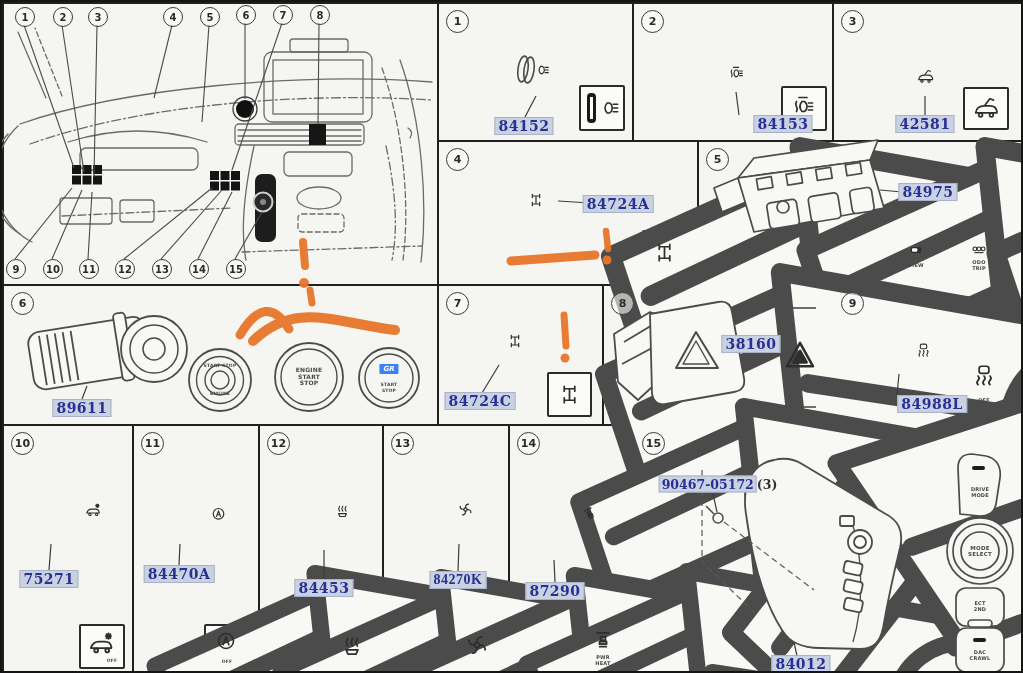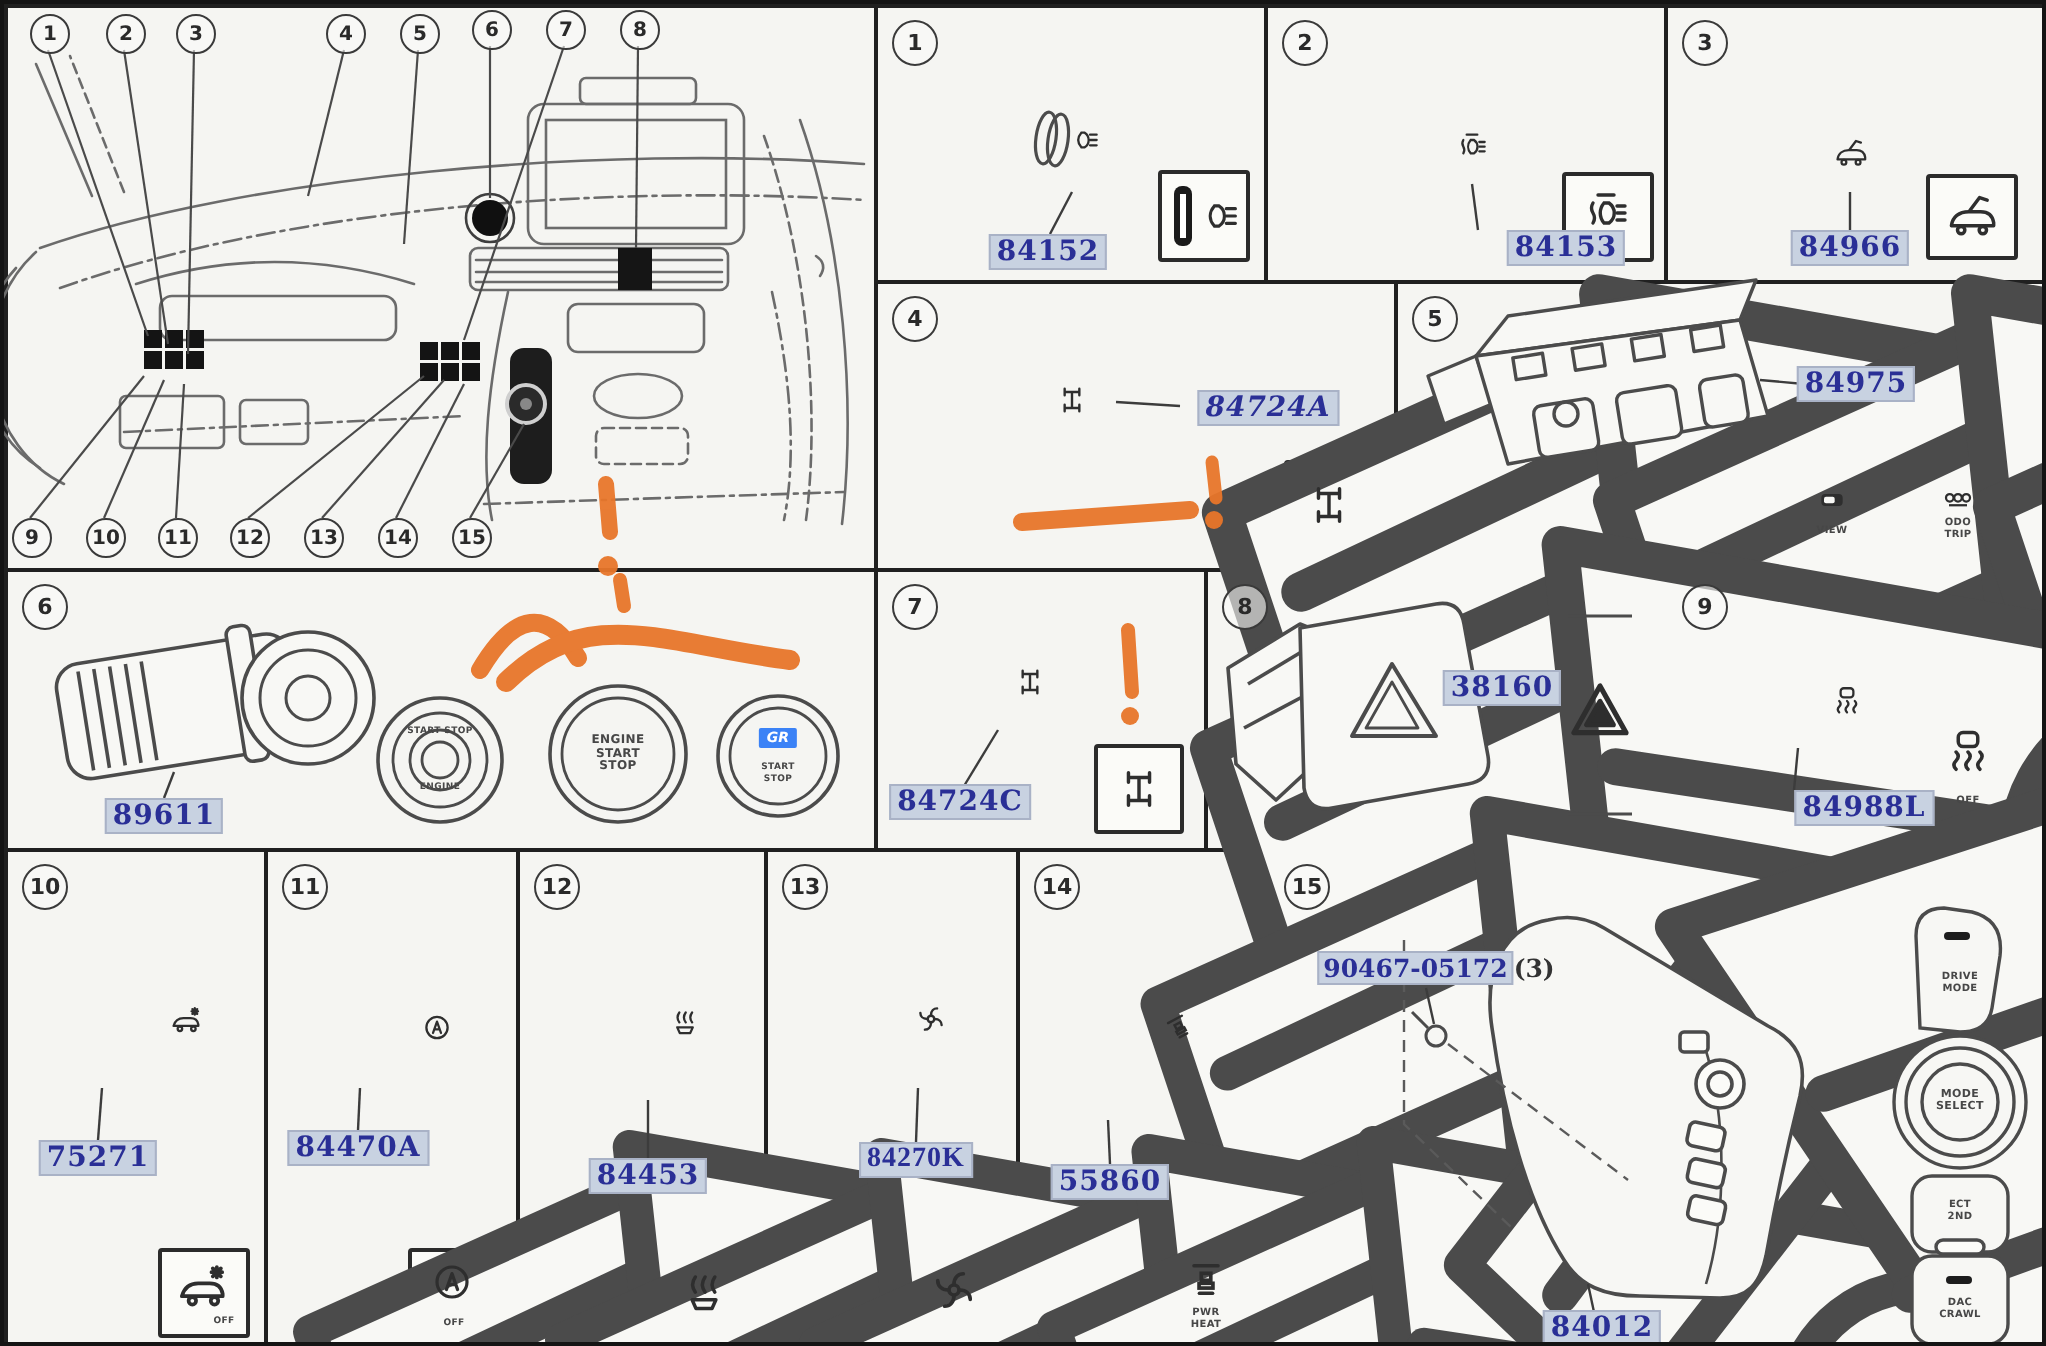--- a/index.html
+++ b/index.html
@@ -448,32 +448,32 @@
   <div class="cnum" style="left:839px;top:290px;">9</div>
   <div class="cnum" style="left:9px;top:430px;">10</div>
   <div class="cnum" style="left:139px;top:430px;">11</div>
   <div class="cnum" style="left:265px;top:430px;">12</div>
   <div class="cnum" style="left:389px;top:430px;">13</div>
   <div class="cnum" style="left:515px;top:430px;">14</div>
   <div class="cnum" style="left:640px;top:430px;">15</div>
 
   <div class="plabel" style="left:522px;top:124px;">84152</div>
   <div class="plabel" style="left:781px;top:122px;">84153</div>
-  <div class="plabel" style="left:923px;top:122px;">84966</div>
-  <div class="plabel" style="left:632px;top:202px;font-style:italic;">84724A</div>
+  <div class="plabel" style="left:923px;top:122px;">42581</div>
+  <div class="plabel" style="left:616px;top:202px;">84724A</div>
   <div class="plabel" style="left:926px;top:190px;">84975</div>
   <div class="plabel" style="left:80px;top:406px;">89611</div>
   <div class="plabel" style="left:478px;top:399px;">84724C</div>
   <div class="plabel" style="left:749px;top:342px;">38160</div>
   <div class="plabel" style="left:930px;top:402px;">84988L</div>
   <div class="plabel" style="left:47px;top:577px;">75271</div>
   <div class="plabel" style="left:177px;top:572px;">84470A</div>
   <div class="plabel" style="left:322px;top:586px;">84453</div>
   <div class="plabel" style="left:456px;top:578px;font-family:Liberation Serif, serif;">84270K</div>
-  <div class="plabel" style="left:553px;top:589px;">55860</div>
+  <div class="plabel" style="left:553px;top:589px;">87290</div>
   <div class="plabel" style="left:799px;top:662px;">84012</div>
   <div class="clipwrap" style="left:716px;top:482px;">
     <span class="hl">90467-05172</span><span class="qty">(3)</span>
   </div>
 
   <div class="it" style="left:914px;top:264px;width:40px;">VIEW</div>
   <div class="it" style="left:977px;top:263px;width:20px;">ODO TRIP</div>
   <div class="it" style="left:218px;top:364px;width:34px;font-size:4.5px;">START STOP</div>
   <div class="it" style="left:218px;top:392px;width:34px;font-size:4.5px;">ENGINE</div>
   <div class="it" style="left:307px;top:375px;width:28px;font-size:6px;line-height:6.5px;">ENGINE START STOP</div>

